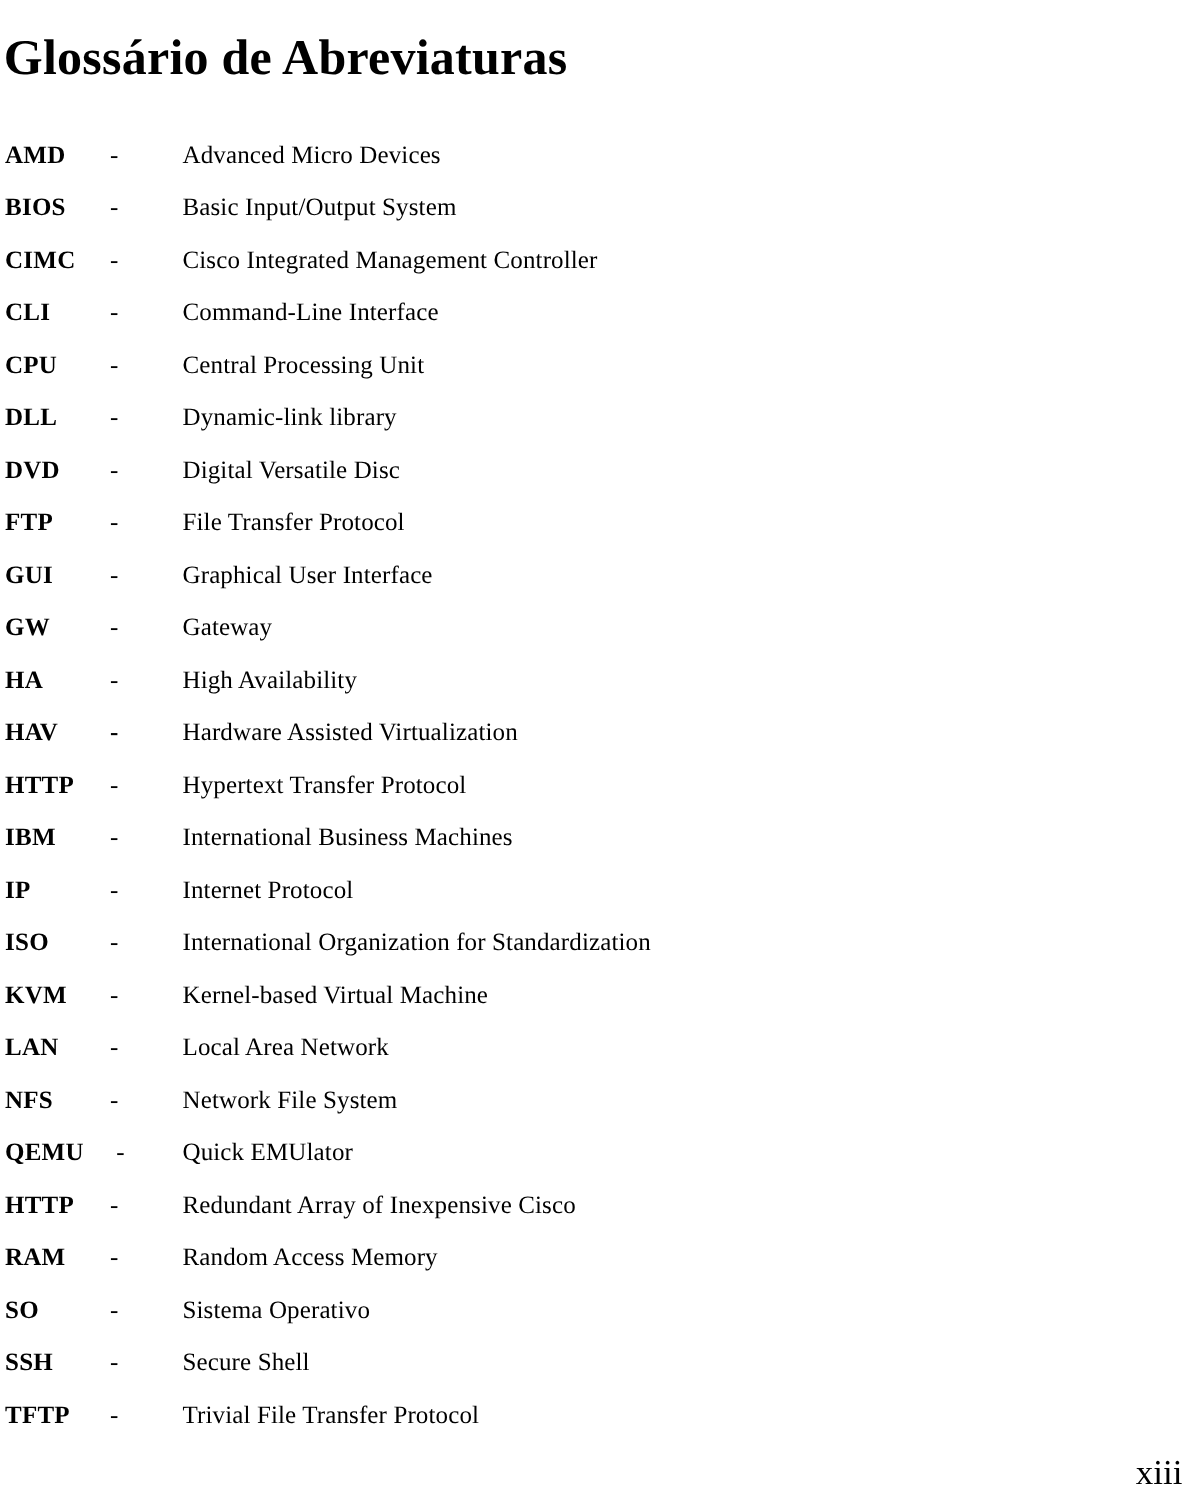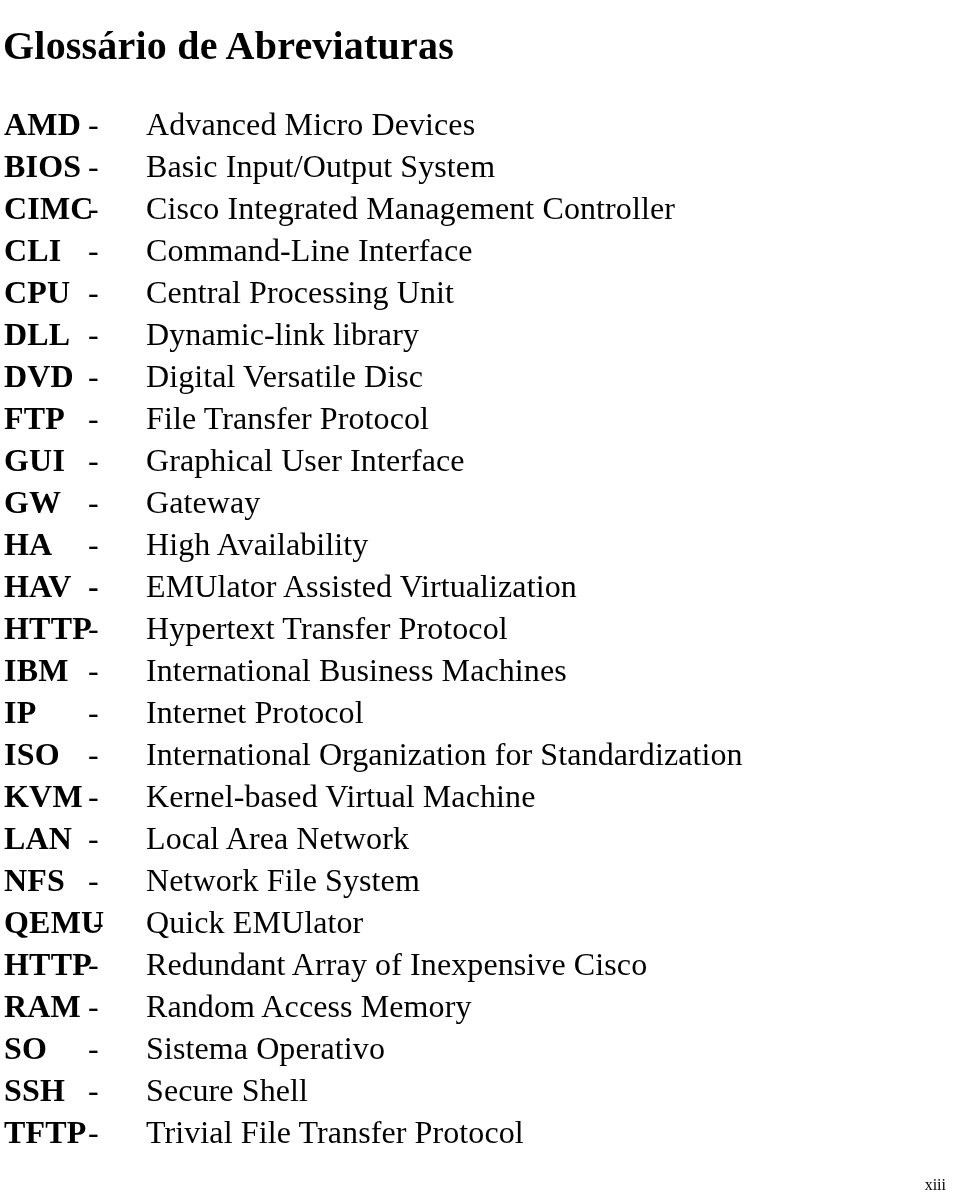--- a/index.html
+++ b/index.html
@@ -35,21 +35,21 @@
   .glossary {
     position: absolute;
     left: 0;
     top: 103px;
     width: 960px;
   }
   .glossary-row {
     position: relative;
     height: 42px;
     line-height: 42px;
-    font-size: 32px;
+    font-size: 20px;
     white-space: nowrap;
   }
   .abbr {
     position: absolute;
     left: 4px;
     top: 0;
     font-weight: bold;
     letter-spacing: 0.2px;
   }
   .sep {
@@ -70,21 +70,21 @@
     top: 0;
     font-weight: normal;
     letter-spacing: 0.1px;
   }
 
   
   .page-number {
     position: absolute;
     right: 14px;
     bottom: 6px;
-    font-size: 16px;
+    font-size: 28px;
     font-weight: normal;
     line-height: 1;
   }
 </style>
 </head>
 <body>
 
 <h1 class="page-title">Glossário de Abreviaturas</h1>
 
 <div class="glossary">
@@ -139,21 +139,21 @@
       <span class="definition">Gateway</span>
     </div>
     <div class="glossary-row">
       <span class="abbr">HA</span>
       <span class="sep">-</span>
       <span class="definition">High Availability</span>
     </div>
     <div class="glossary-row">
       <span class="abbr">HAV</span>
       <span class="sep bold-sep">-</span>
-      <span class="definition">EMUlator Assisted Virtualization</span>
+      <span class="definition">Hardware Assisted Virtualization</span>
     </div>
     <div class="glossary-row">
       <span class="abbr">HTTP</span>
       <span class="sep">-</span>
       <span class="definition">Hypertext Transfer Protocol</span>
     </div>
     <div class="glossary-row">
       <span class="abbr">IBM</span>
       <span class="sep">-</span>
       <span class="definition">International Business Machines</span>

